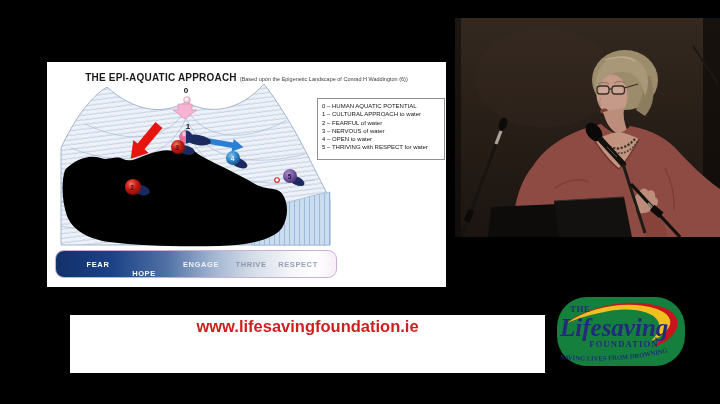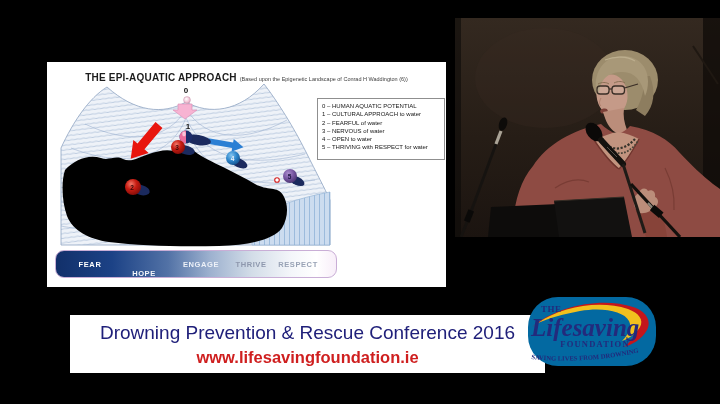--- a/index.html
+++ b/index.html
@@ -17,35 +17,35 @@
           color:#161616;white-space:nowrap;overflow:hidden;}
   .diagram-svg{left:0;top:0;}
 
   
   .bar{left:8px;top:188px;width:282px;height:28px;border-radius:9px;
        border:1px solid #c9aed6;box-sizing:border-box;
        background:linear-gradient(90deg,#12306a 0%,#1c4286 20%,#5272a6 40%,
                   #9db1cf 55%,#d3dde8 70%,#f4f6fa 84%,#ffffff 93%,#f8eef9 100%);}
   .bar span{position:absolute;top:50%;transform:translate(-50%,-50%);
             font-size:7.5px;font-weight:bold;letter-spacing:.6px;}
-  .bl0{left:34px;color:#ffffff;}  .bl1{left:88px;color:#f2f5fa;margin-top:9px;}
+  .bl0{left:42px;color:#ffffff;}  .bl1{left:88px;color:#f2f5fa;margin-top:9px;}
   .bl2{left:145px;color:#edf1f8;text-align:right;} .bl3{left:195px;color:#8d97ad;text-align:center;}
   .bl4{left:242px;color:#98a2b5;text-align:center;}
 
   
   .photo{left:455px;top:18px;width:265px;height:219px;}
 
   
   .banner{left:70px;top:315px;width:475px;height:58px;background:#ffffff;
           text-align:center;}
   .banner-title{margin-top:5px;font-size:19px;color:#20207a;line-height:26px;}
   .banner-url{font-size:16.5px;font-weight:bold;color:#cf1f1f;line-height:23px;}
 
   
-  .logo{left:528px;top:297px;width:128px;height:69px;background:#0369a1;border-radius:30px;}
+  .logo{left:557px;top:297px;width:128px;height:69px;background:#15803d;border-radius:30px;}
 </style>
 </head>
 <body>
 
 <div class="abs slide">
 
   <div class="abs slide-head">
     <span class="slide-title">THE EPI-AQUATIC APPROACH</span><span class="slide-sub">(Based upon the Epigenetic Landscape of Conrad H Waddington (6))</span>
   </div>
 
@@ -259,21 +259,20 @@
   </g>
 
   <g>
     <line x1="176" y1="166" x2="225" y2="219" stroke="#13100d" stroke-width="3.2"></line>
     <line x1="193" y1="185" x2="205" y2="198" stroke="#8e887c" stroke-width="2"></line>
     <rect x="196" y="190" width="12" height="7" transform="rotate(40 202 193)" fill="#0b0a08"></rect>
   </g>
 </svg>
 
 <div class="abs banner">
-  <div class="banner-title">Drowning Prevention &amp; Rescue Conference 2016</div>
   <div class="banner-url">www.lifesavingfoundation.ie</div>
 </div>
 
 <div class="abs logo">
   <svg width="128" height="69" viewBox="0 0 128 69">
 
     <path d="M 4,30 C 30,8 75,0 105,10 C 118,14 124,24 119,33 C 114,42 104,48 96,50
              C 106,42 111,33 107,25 C 101,13 77,8 52,12 C 33,15 15,22 4,30 Z" fill="#c4161c"></path>
     <path d="M 10,26 C 34,9 72,3 100,12 C 111,16 116,23 112,30 C 108,37 100,42 94,44
              C 101,37 104,30 101,24 C 96,14 74,10 52,14 C 36,17 21,21 10,26 Z" fill="#f1c01e"></path>

